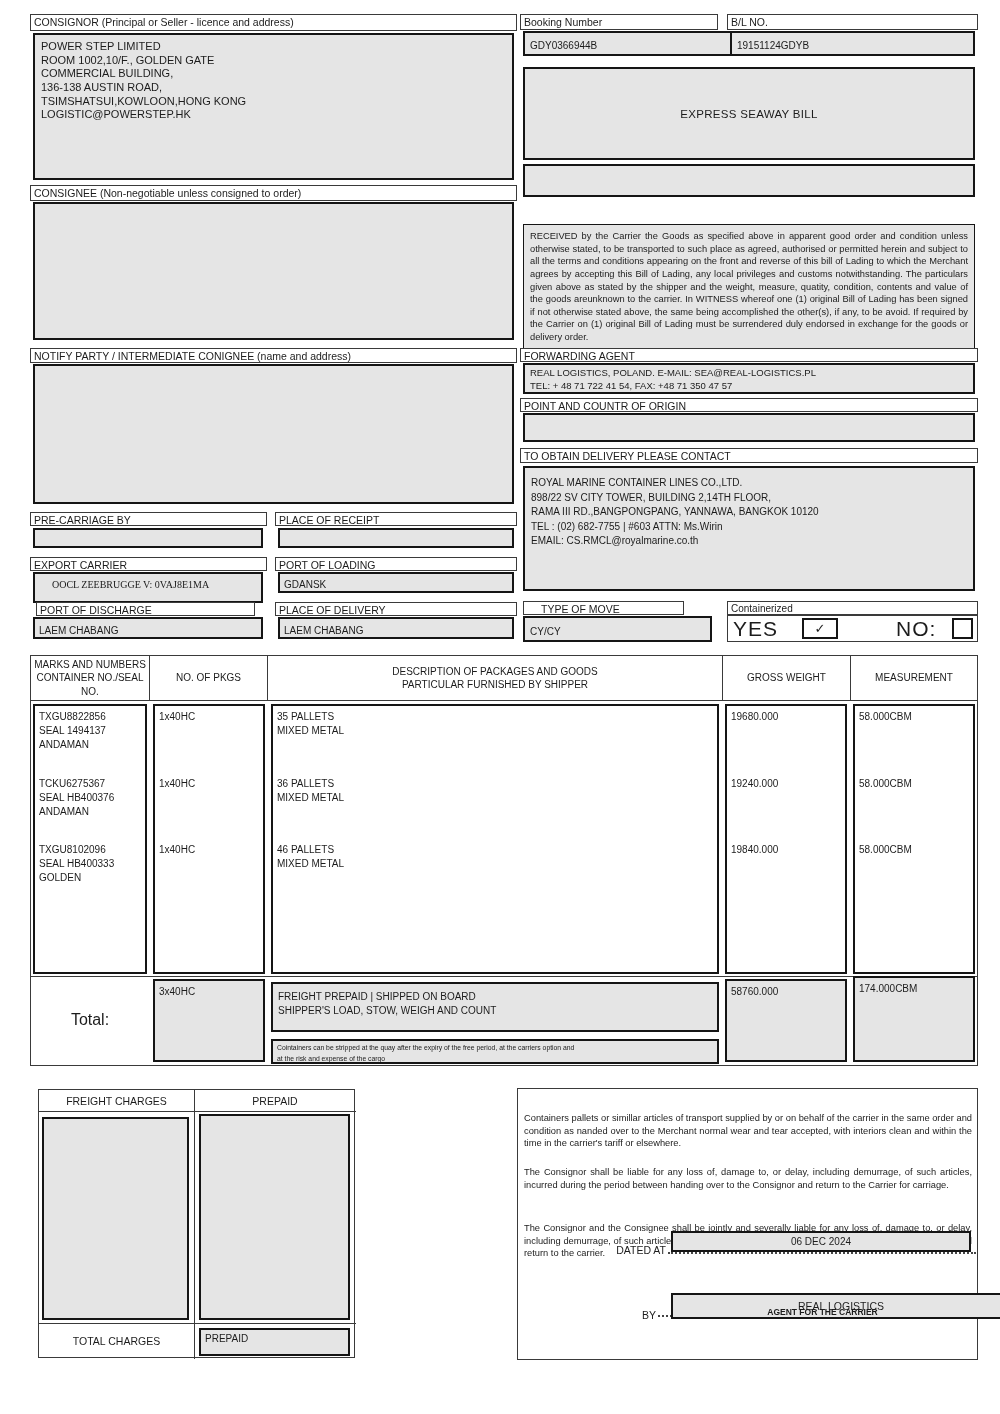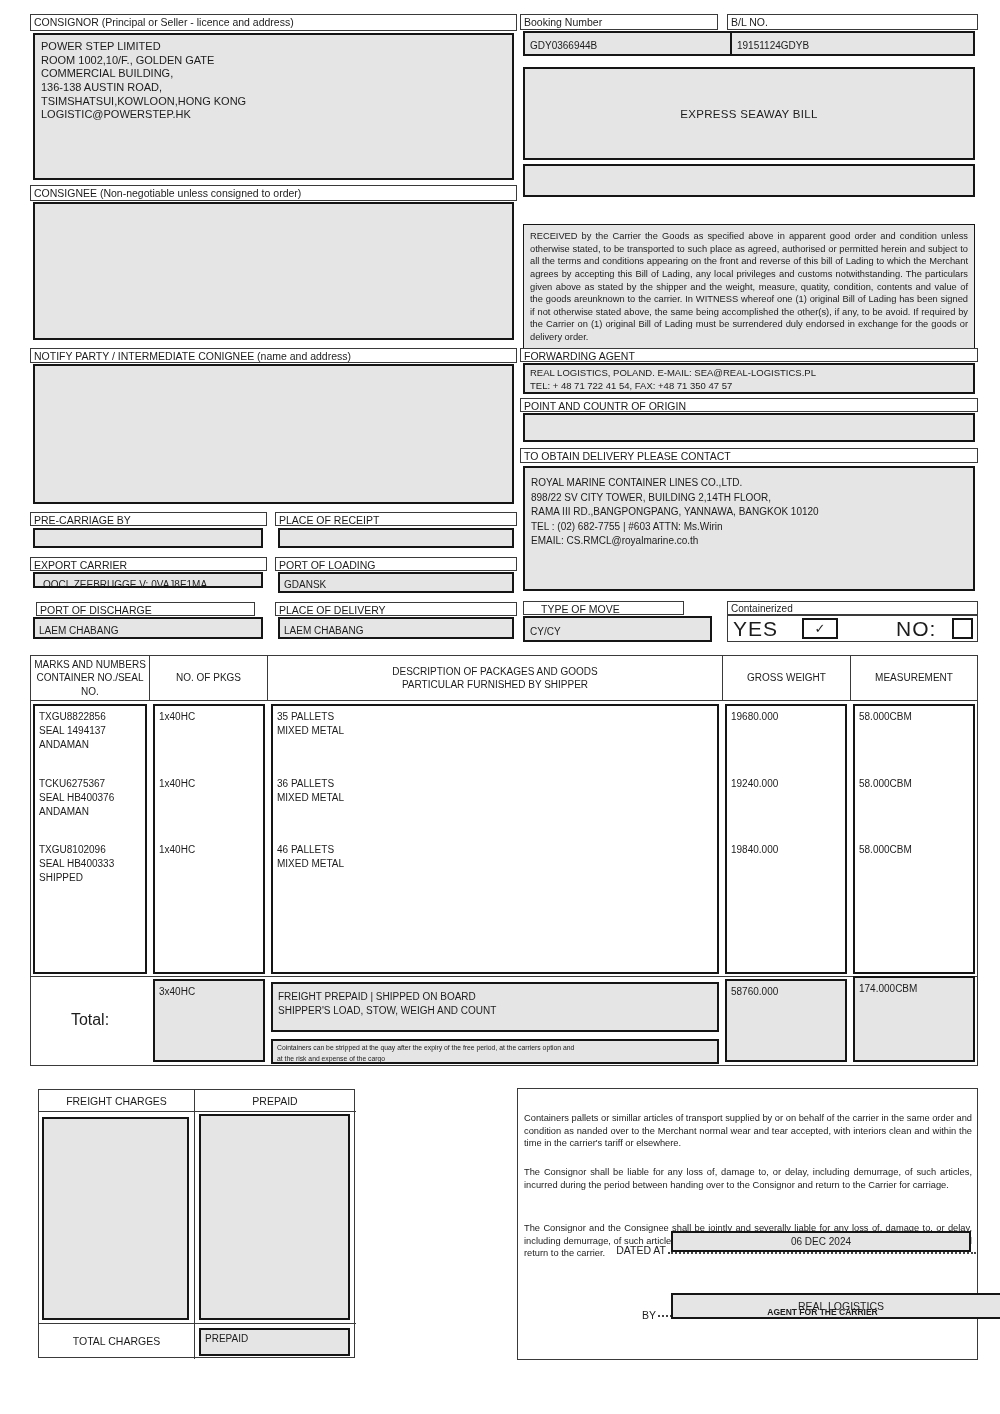--- a/index.html
+++ b/index.html
@@ -54,21 +54,21 @@
 
   <div class="abs lbl" style="left:30px; top:348px; width:487px; height:15px;">NOTIFY PARTY / INTERMEDIATE CONIGNEE (name and address)</div>
   <div class="abs vbox pad v11 pre" style="left:33px; top:364px; width:481px; height:140px;"></div>
 
   <div class="abs lbl" style="left:30px; top:512px; width:237px; height:14px;">PRE-CARRIAGE BY</div>
   <div class="abs vbox v10" style="left:33px; top:528px; width:230px; height:20px; padding:2px 4px;"></div>
   <div class="abs lbl" style="left:275px; top:512px; width:242px; height:14px;">PLACE OF RECEIPT</div>
   <div class="abs vbox v10" style="left:278px; top:528px; width:236px; height:20px; padding:2px 4px;"></div>
 
   <div class="abs lbl" style="left:30px; top:557px; width:237px; height:14px;">EXPORT CARRIER</div>
-  <div class="abs vbox v10" style="left:33px; top:572px; width:230px; height:16px; padding:4px 8px 0;">OOCL ZEEBRUGGE V: 0VAJ8E1MA</div>
+  <div class="abs vbox v10" style="left:33px; top:572px; width:230px; height:31px; padding:4px 17px 0;font-family:Liberation Serif, serif;">OOCL ZEEBRUGGE V: 0VAJ8E1MA</div>
   <div class="abs lbl" style="left:275px; top:557px; width:242px; height:14px;">PORT OF LOADING</div>
   <div class="abs vbox v10" style="left:278px; top:572px; width:236px; height:21px; padding:4px 4px 0;">GDANSK</div>
 
   <div class="abs lbl" style="left:36px; top:602px; width:219px; height:14px;">PORT OF DISCHARGE</div>
   <div class="abs vbox v10" style="left:33px; top:617px; width:230px; height:22px; padding:5px 4px 0;">LAEM CHABANG</div>
   <div class="abs lbl" style="left:275px; top:602px; width:242px; height:14px;">PLACE OF DELIVERY</div>
   <div class="abs vbox v10" style="left:278px; top:617px; width:236px; height:22px; padding:5px 4px 0;">LAEM CHABANG</div>
 
   <div class="abs lbl" style="left:520px; top:14px; width:198px; height:16px;">Booking Number</div>
   <div class="abs vbox v10" style="left:523px; top:31px; width:224px; height:25px; padding:6px 5px 0;">GDY0366944B</div>
@@ -120,21 +120,21 @@
 
   <div class="abs bodycol" style="left:33px;  top:704px; width:114px; height:270px;">
     <div class="rowtext" style="top:4px;">TXGU8822856
 SEAL 1494137
 ANDAMAN</div>
     <div class="rowtext" style="top:71px;">TCKU6275367
 SEAL HB400376
 ANDAMAN</div>
     <div class="rowtext" style="top:137px;">TXGU8102096
 SEAL HB400333
-SHIPPED</div>
+GOLDEN</div>
   </div>
   <div class="abs bodycol" style="left:153px; top:704px; width:112px; height:270px;">
     <div class="rowtext" style="top:4px;">1x40HC</div>
     <div class="rowtext" style="top:71px;">1x40HC</div>
     <div class="rowtext" style="top:137px;">1x40HC</div>
   </div>
   <div class="abs bodycol" style="left:271px; top:704px; width:448px; height:270px;">
     <div class="rowtext" style="top:4px;">35 PALLETS
 MIXED METAL</div>
     <div class="rowtext" style="top:71px;">36 PALLETS

